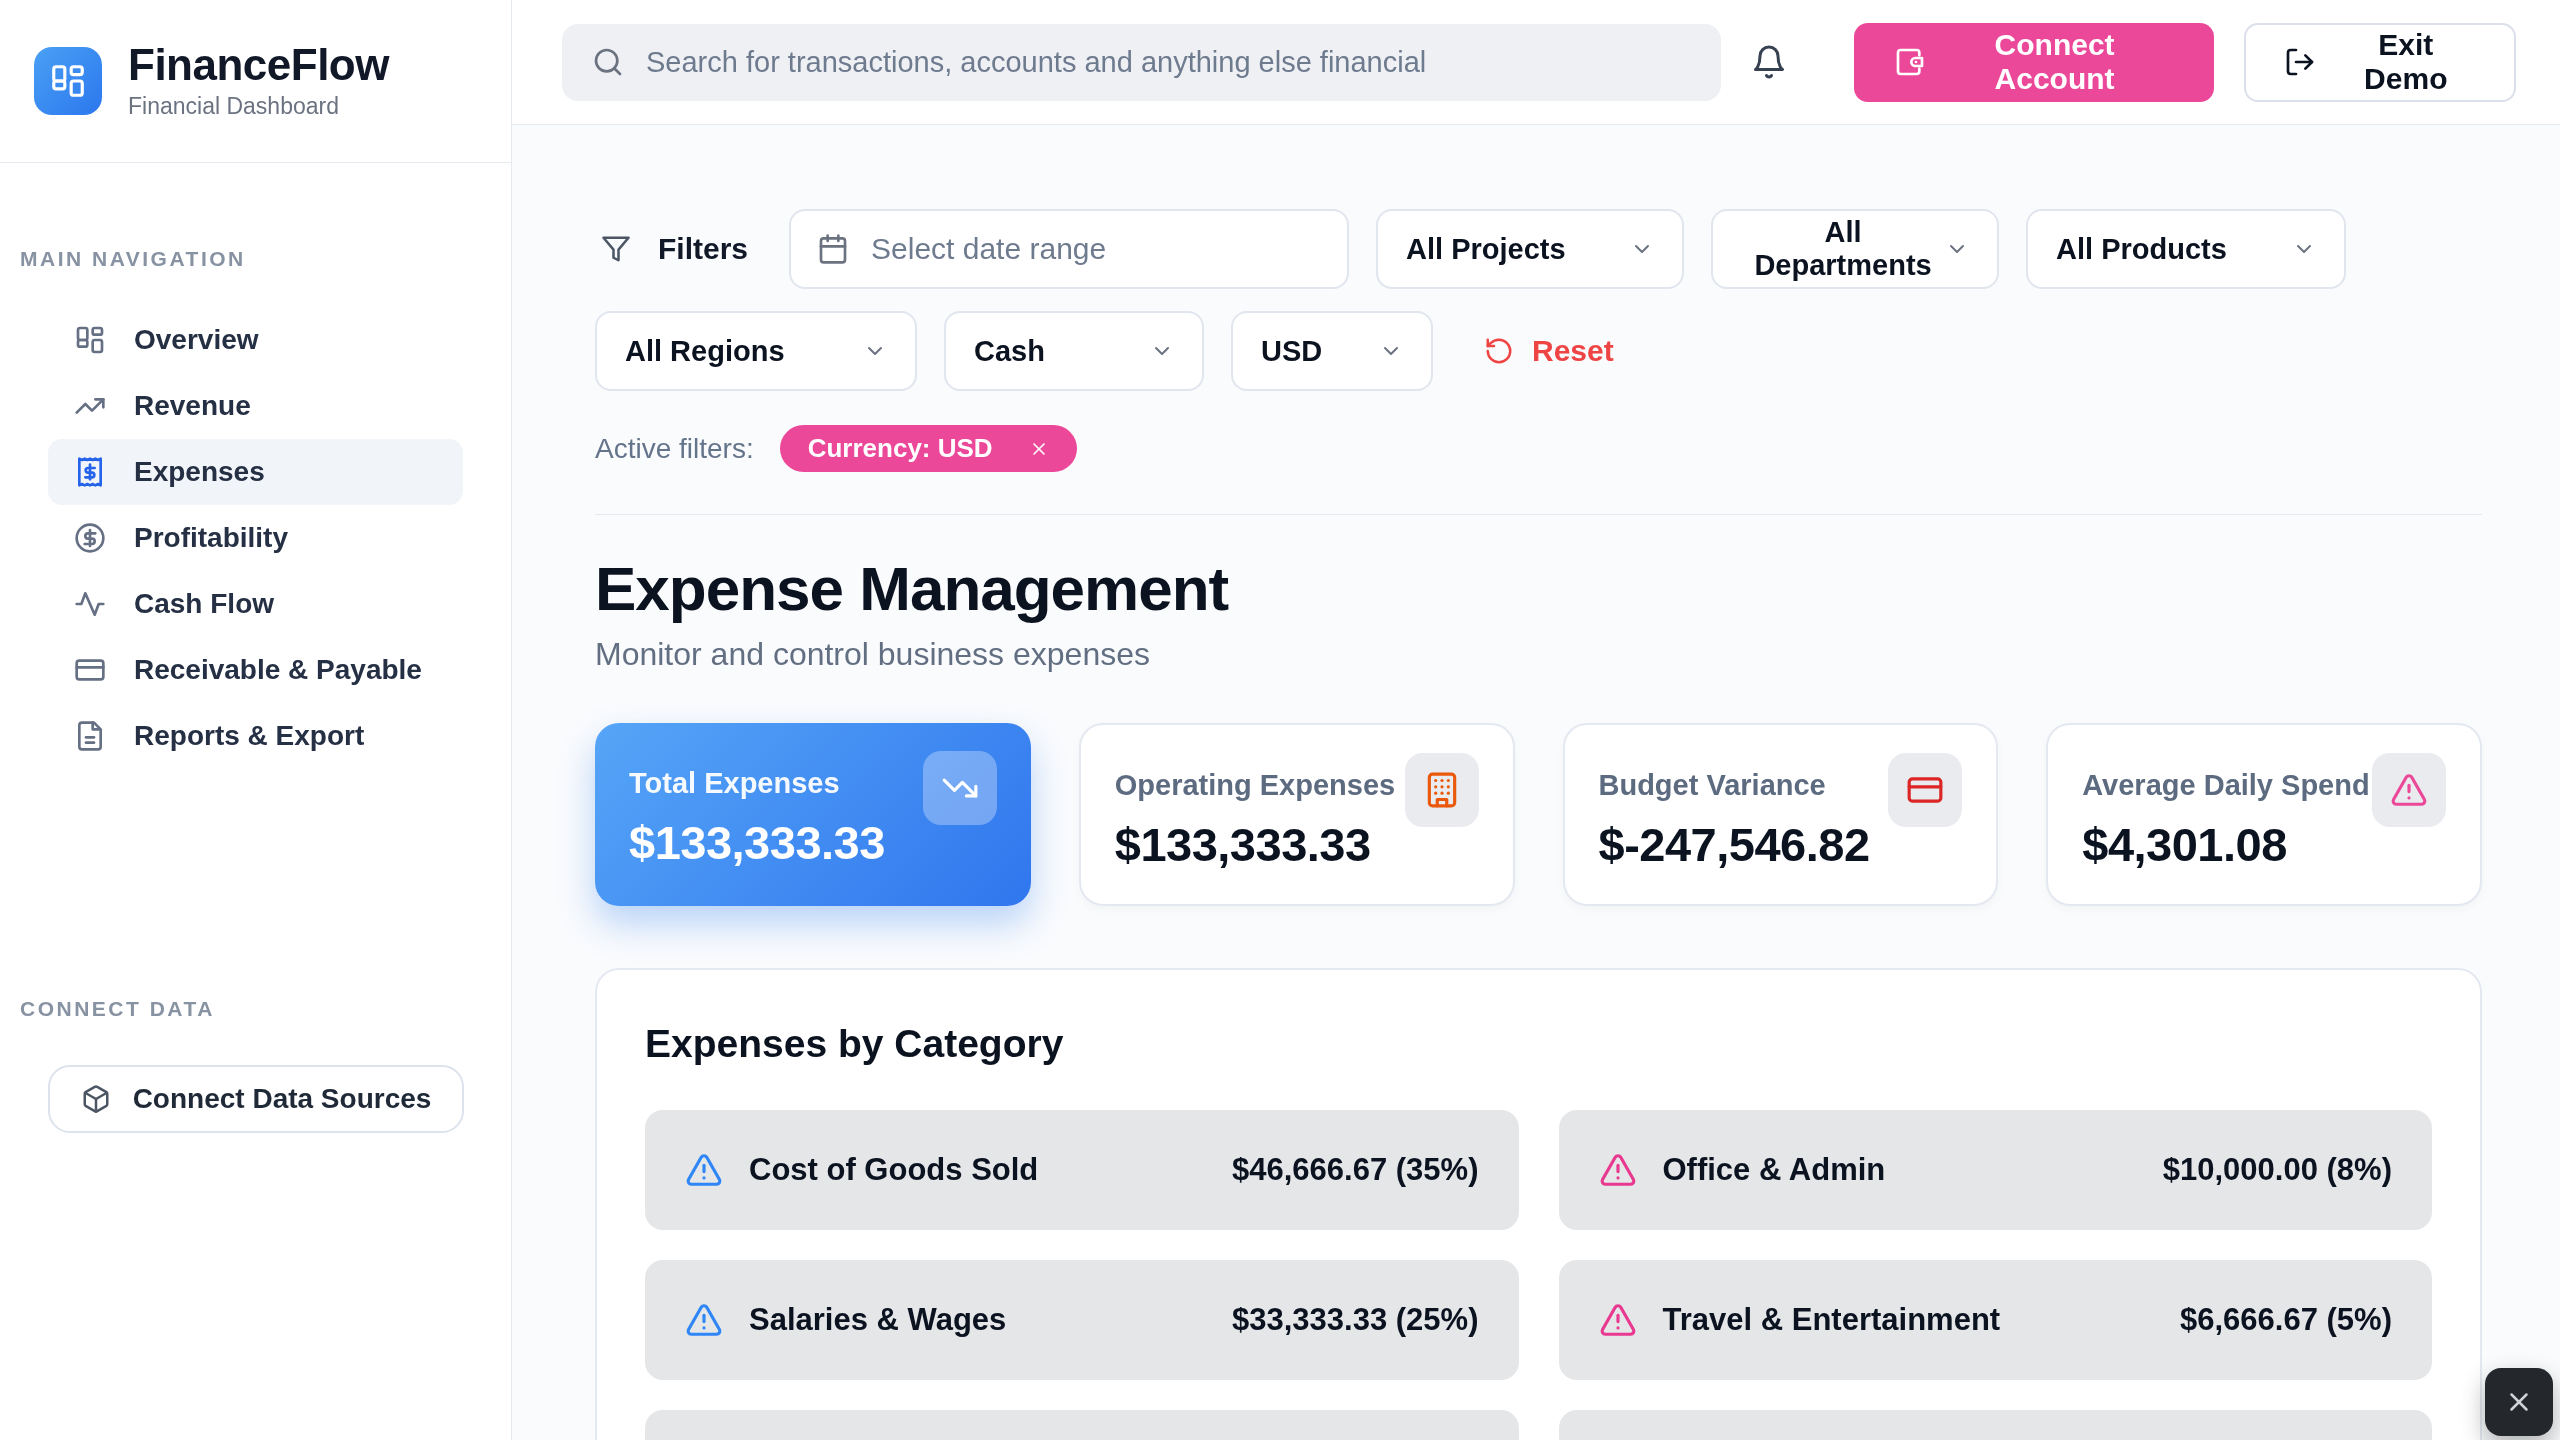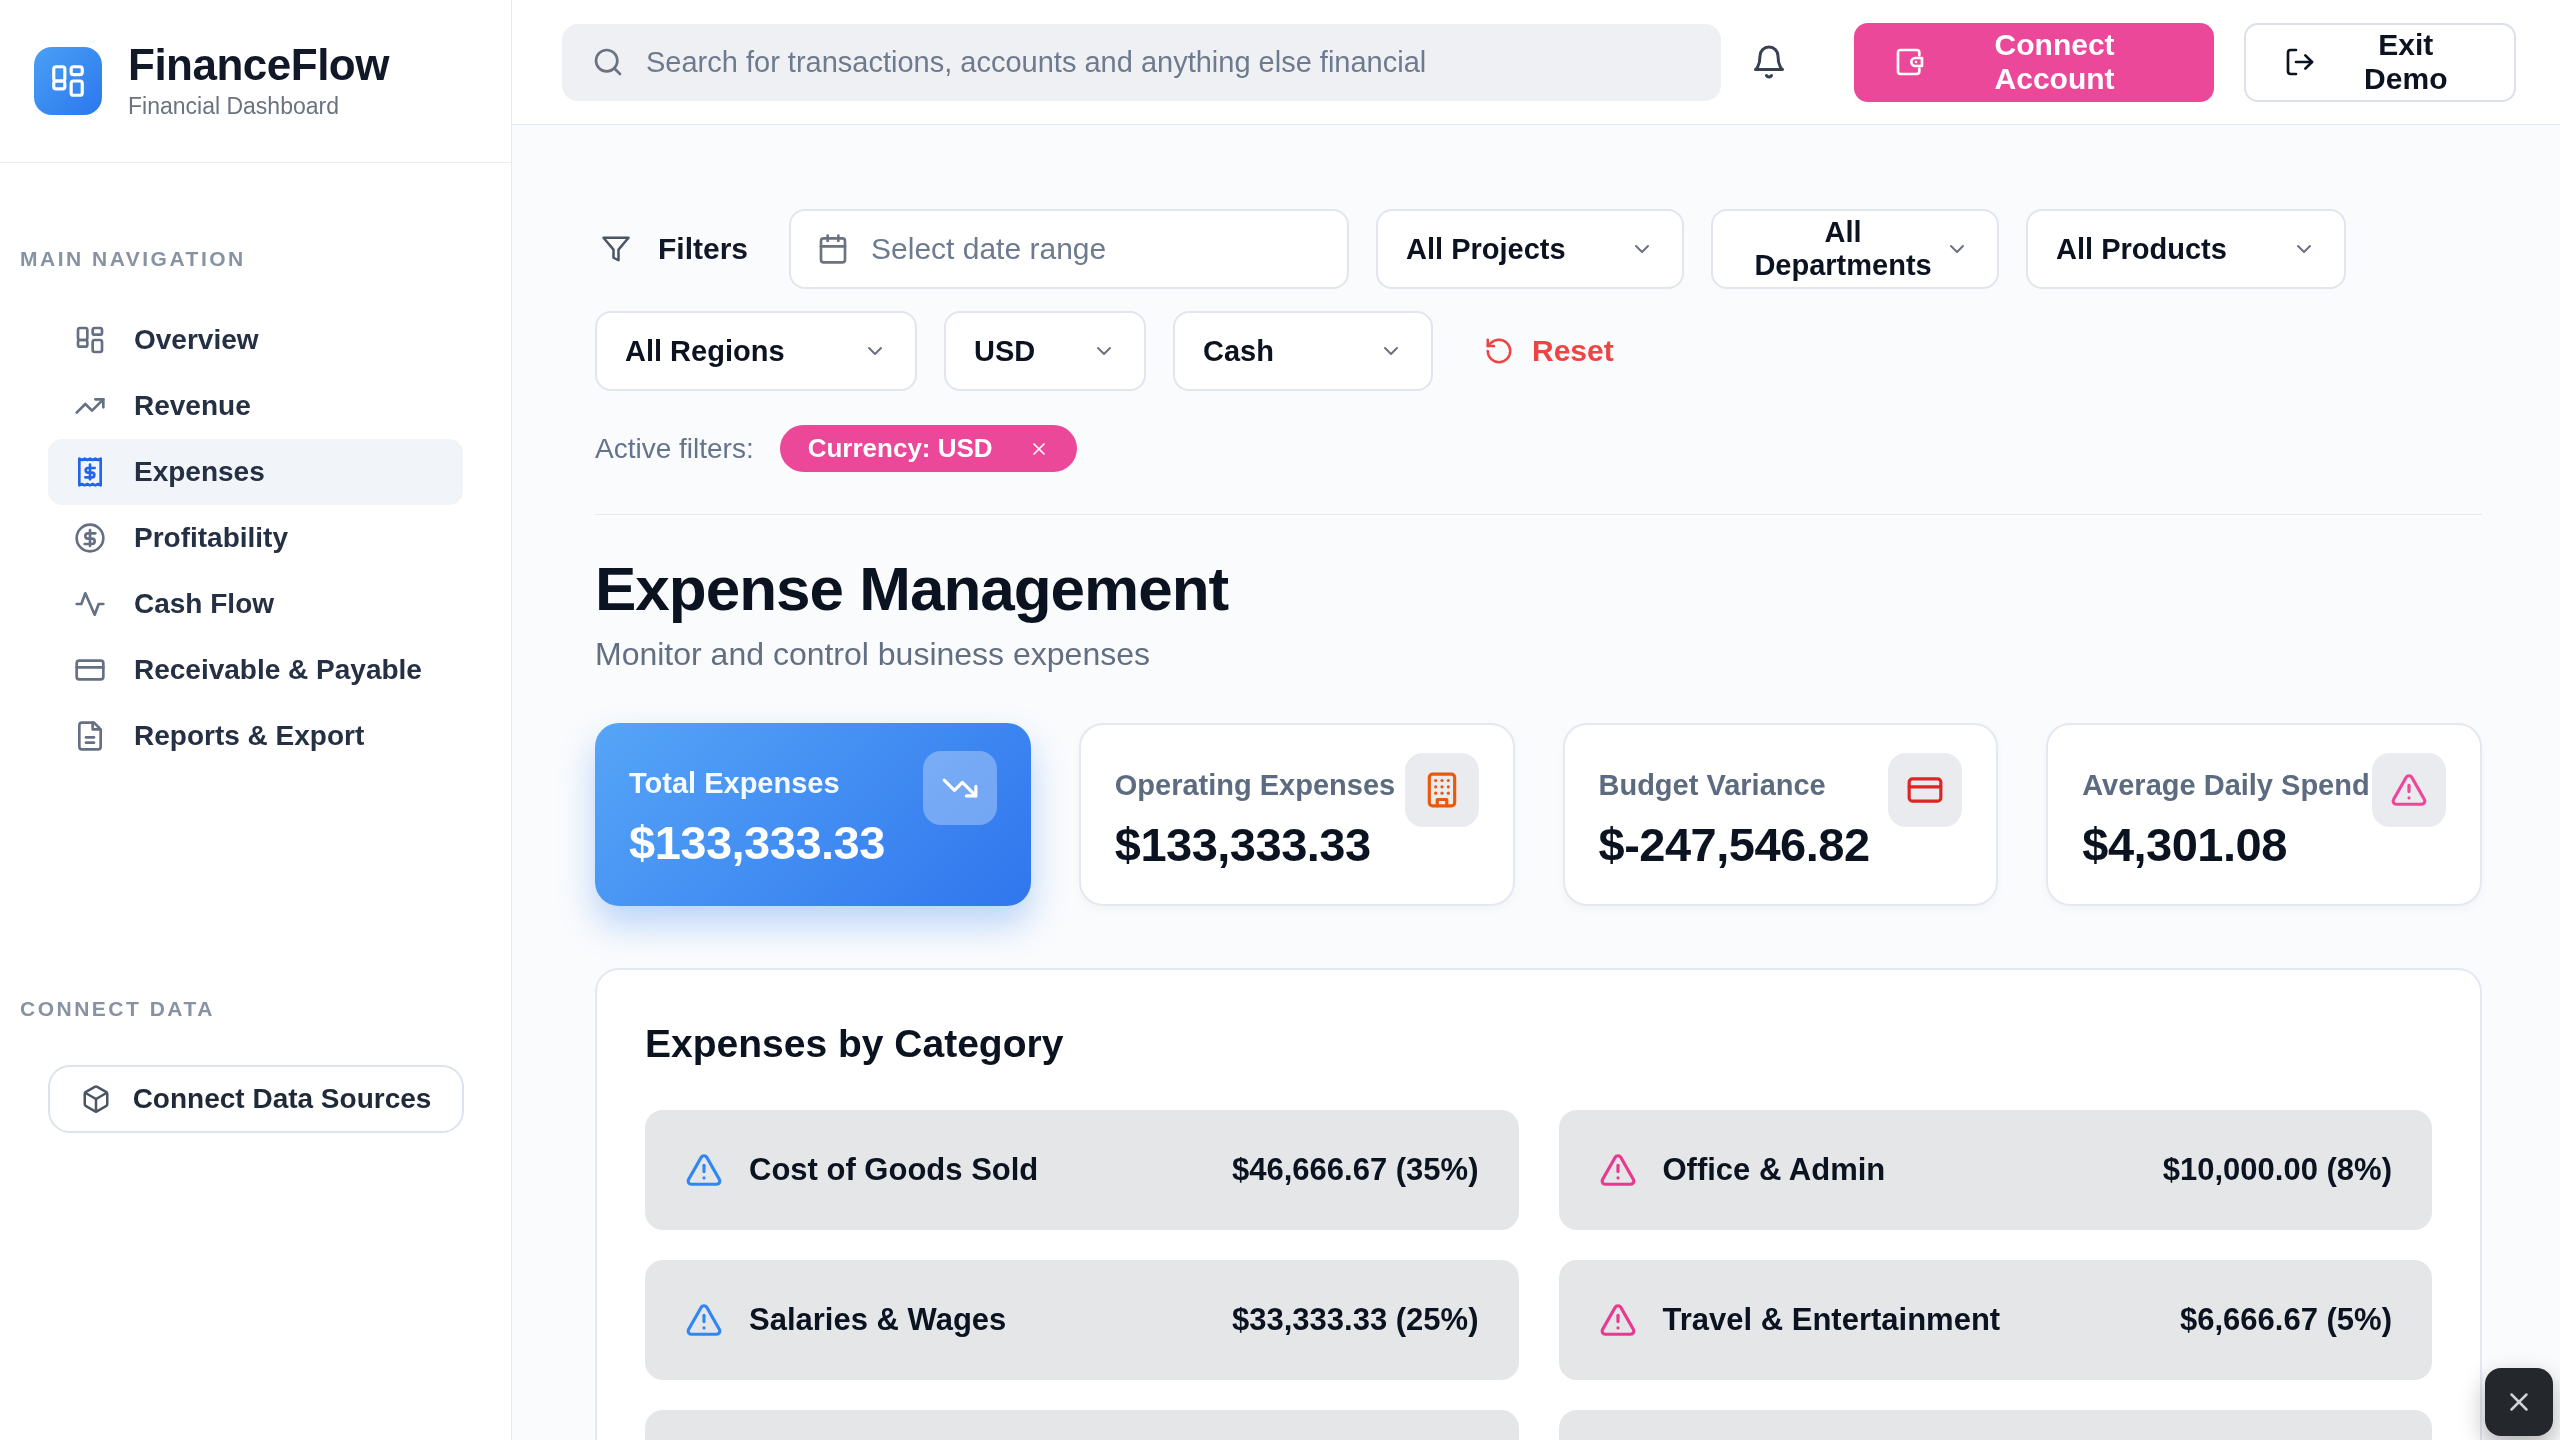--- a/index.html
+++ b/index.html
@@ -358,30 +358,30 @@
     </div>
     <div class="filter-row filter-row2">
       <button class="field select w-regions">
         <span>All Regions</span>
         <span class="chev">
             <svg class="ic" width="24" height="24" viewBox="0 0 24 24">
               <use href="#i-chev"></use>
             </svg>
           </span>
       </button>
-      <button class="field select w-currency">
-        <span>USD</span>
+      <button class="field select w-basis">
+        <span>Cash</span>
         <span class="chev">
             <svg class="ic" width="24" height="24" viewBox="0 0 24 24">
               <use href="#i-chev"></use>
             </svg>
           </span>
       </button>
-      <button class="field select w-basis">
-        <span>Cash</span>
+      <button class="field select w-currency">
+        <span>USD</span>
         <span class="chev">
             <svg class="ic" width="24" height="24" viewBox="0 0 24 24">
               <use href="#i-chev"></use>
             </svg>
           </span>
       </button>
       <button class="reset-btn">
         <span class="bico">
             <svg class="ic" width="30" height="30" viewBox="0 0 24 24">
               <use href="#i-rotate"></use>

